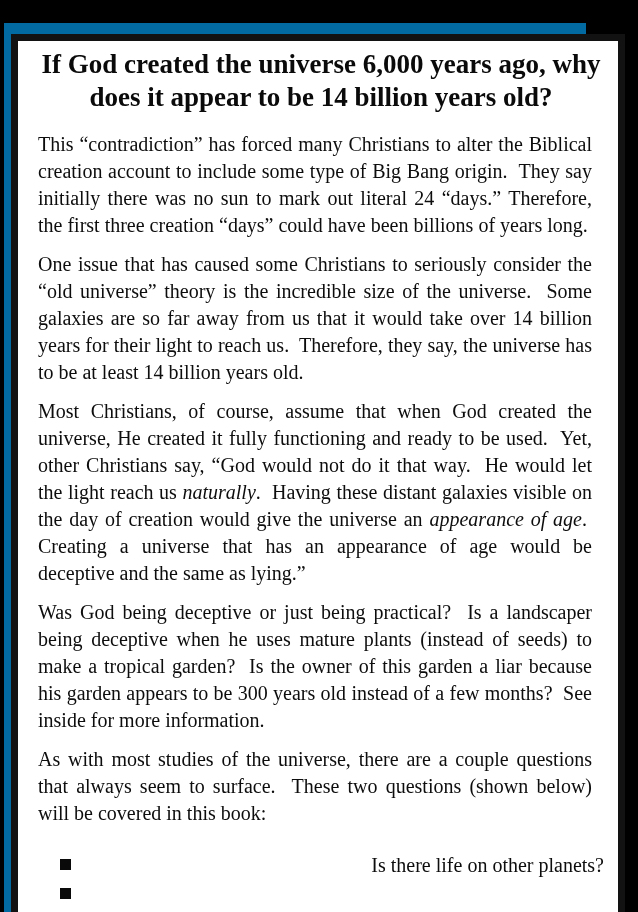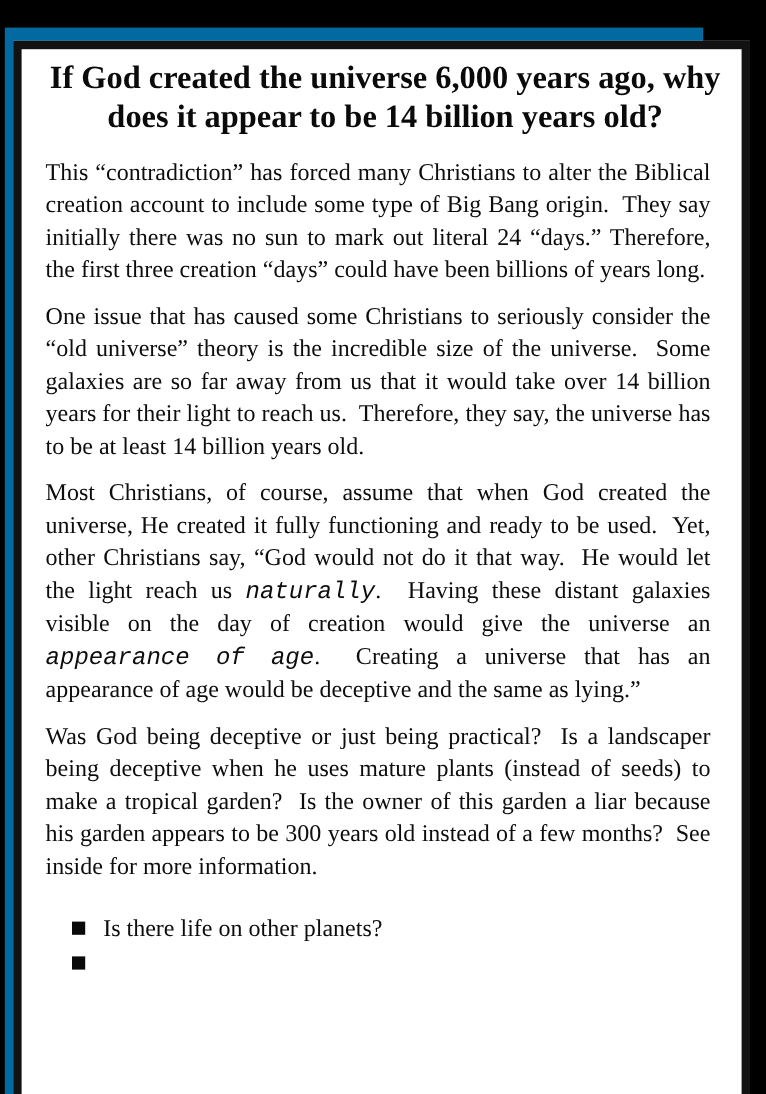--- a/index.html
+++ b/index.html
@@ -33,25 +33,26 @@
     color: #0a0a0a;
     margin: 0 0 17px 0;
   }
   .para {
     font-size: 20px;
     line-height: 27px;
     text-align: justify;
     color: #0d0d0d;
     margin: 0 12px 12px 0;
   }
-  .para em { font-style: italic; font-family: Liberation Mono, monospace; }
+  .para em { font-style: italic; }
   .questions {
     list-style: none;
     margin: 24px 0 0 0;
     padding: 0;
+    text-align: right;
   }
   .questions li {
     position: relative;
     padding-left: 48px;
     font-size: 20px;
     line-height: 29px;
     color: #0d0d0d;
   }
   .sq {
     position: absolute;
@@ -69,20 +70,21 @@
     <h1 class="title">If God created the universe 6,000 years ago, why does it appear to be 14 billion years old?</h1>
 
     <p class="para">This “contradiction” has forced many Christians to alter the Biblical creation account to include some type of Big Bang origin.&nbsp; They say initially there was no sun to mark out literal 24 “days.” Therefore, the first three creation “days” could have been billions of years long.</p>
 
     <p class="para">One issue that has caused some Christians to seriously consider the “old universe” theory is the incredible size of the universe.&nbsp; Some galaxies are so far away from us that it would take over 14 billion years for their light to reach us.&nbsp; Therefore, they say, the universe has to be at least 14 billion years old.</p>
 
     <p class="para"><span>Most Christians, of course, assume that when God created the universe, He created it fully functioning and ready to be used.&nbsp; Yet, other Christians say, “God would not do it that way.&nbsp; He would let the light reach us </span><em>naturally</em><span>.&nbsp; Having these distant galaxies visible on the day of creation would give the universe an </span><em>appearance of age</em><span>.&nbsp; Creating a universe that has an appearance of age would be deceptive and the same as lying.”</span></p>
 
     <p class="para">Was God being deceptive or just being practical?&nbsp; Is a landscaper being deceptive when he uses mature plants (instead of seeds) to make a tropical garden?&nbsp; Is the owner of this garden a liar because his garden appears to be 300 years old instead of a few months?&nbsp; See inside for more information.</p>
 
+    <p class="para">As with most studies of the universe, there are a couple questions that always seem to surface.&nbsp; These two questions (shown below) will be covered in this book:</p>
 
     <ul class="questions">
       <li>
         <span class="sq"></span>
         <span>Is there life on other planets?</span>
       </li>
       <li>
         <span class="sq"></span>
       </li>
     </ul>

